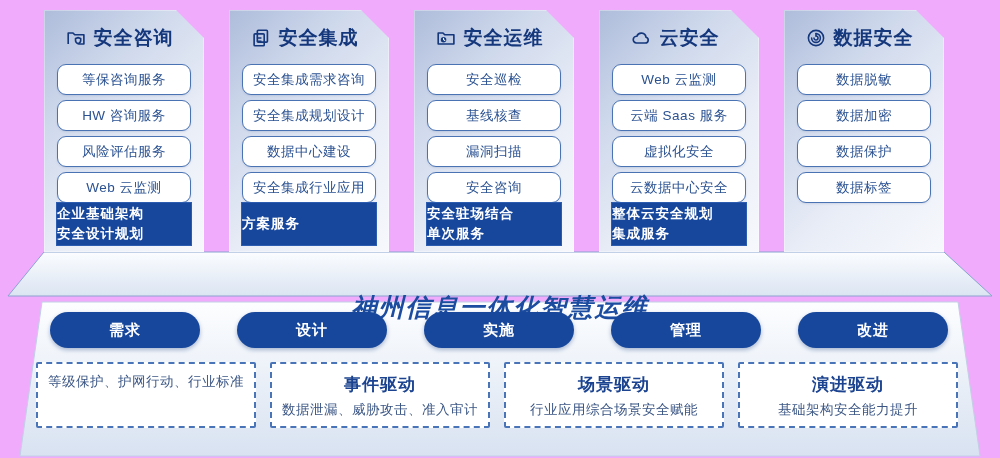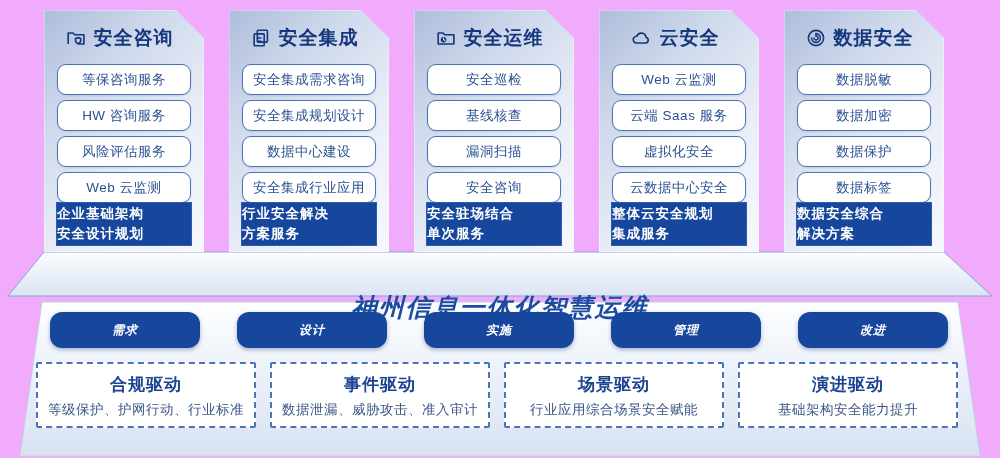--- a/index.html
+++ b/index.html
@@ -23,24 +23,24 @@
   .hl{position:absolute;left:12px;right:12px;bottom:6px;height:42px;background:#17479c;
       color:#fff;font-weight:bold;font-size:13.5px;line-height:20px;text-align:left;
       display:flex;flex-direction:column;justify-content:center;letter-spacing:1px;
       border:1px solid #2c5cb0;}
 
   
   #banner-title{position:absolute;left:0;top:259px;width:1000px;text-align:center;
       font-size:25px;font-weight:bold;font-style:italic;color:#1b4ca0;letter-spacing:2px;margin-top:32px;}
 
   
-  .pill{position:absolute;top:312px;width:150px;height:36px;border-radius:12px;background:#17479c;
-        color:#fff;font-weight:bold;font-size:12px;letter-spacing:1px;
+  .pill{position:absolute;top:312px;width:150px;height:36px;border-radius:18px;background:#17479c;
+        color:#fff;font-weight:bold;font-size:15px;letter-spacing:1px;
         display:flex;align-items:center;justify-content:center;
-        box-shadow:0 2px 4px rgba(23,60,130,.35);font-style:italic;}
+        box-shadow:0 2px 4px rgba(23,60,130,.35);}
   .pill.p1{left:50px}.pill.p2{left:237px}.pill.p3{left:424px}.pill.p4{left:611px}.pill.p5{left:798px}
 
   
   .driver{position:absolute;top:362px;width:220px;height:66px;background:#fff;
           border:2px dashed #4a74b8;border-radius:2px;text-align:center;box-sizing:border-box;
           padding-top:9px;}
   .driver.d1{left:36px}.driver.d2{left:270px}.driver.d3{left:504px}.driver.d4{left:738px}
   .driver-title{font-size:17px;font-weight:bold;color:#1b4390;letter-spacing:1px;margin-bottom:5px;}
   .driver-desc{font-size:13.5px;color:#3b5684;letter-spacing:.5px;}
 </style>
@@ -89,21 +89,20 @@
         <rect x="4.5" y="7.5" width="11" height="13" rx="1"></rect>
         <path d="M7.5 12h5M7.5 15.5h5"></path>
       </svg>
       <span>安全集成</span>
     </div>
     <div class="item">安全集成需求咨询</div>
     <div class="item">安全集成规划设计</div>
     <div class="item">数据中心建设</div>
     <div class="item">安全集成行业应用</div>
     <div class="hl">
-      <div>行业安全解决</div>
       <div>方案服务</div>
     </div>
   </div>
 
   <div class="card c3">
     <div class="card-head">
       <svg width="22" height="22" viewBox="0 0 24 24" fill="none" stroke="#15377c" stroke-width="1.8" stroke-linejoin="round">
         <path d="M3.5 18.5v-12h5.2l1.9 2h10v10z"></path>
         <circle cx="9.3" cy="13.8" r="3" fill="#15377c" stroke="none"></circle>
         <path d="M9.3 12.2v1.6l1.4.9" stroke="#eef2fa" stroke-width="1.2" fill="none" stroke-linecap="round"></path>
@@ -144,36 +143,31 @@
         <path d="M12 7.2a4.8 4.8 0 1 1-4.8 4.8"></path>
         <path d="M12 9.8a2.2 2.2 0 1 1-2.2 2.2"></path>
         <path d="M12 7.2v2.6"></path>
       </svg>
       <span>数据安全</span>
     </div>
     <div class="item">数据脱敏</div>
     <div class="item">数据加密</div>
     <div class="item">数据保护</div>
     <div class="item">数据标签</div>
-    <div class="hl">
-      <div>数据安全综合</div>
-      <div>解决方案</div>
-    </div>
   </div>
 
   <div id="banner-title">神州信息一体化智慧运维</div>
 
   <div class="pill p1">需求</div>
   <div class="pill p2">设计</div>
   <div class="pill p3">实施</div>
   <div class="pill p4">管理</div>
   <div class="pill p5">改进</div>
 
   <div class="driver d1">
-    <div class="driver-title">合规驱动</div>
     <div class="driver-desc">等级保护、护网行动、行业标准</div>
   </div>
   <div class="driver d2">
     <div class="driver-title">事件驱动</div>
     <div class="driver-desc">数据泄漏、威胁攻击、准入审计</div>
   </div>
   <div class="driver d3">
     <div class="driver-title">场景驱动</div>
     <div class="driver-desc">行业应用综合场景安全赋能</div>
   </div>

